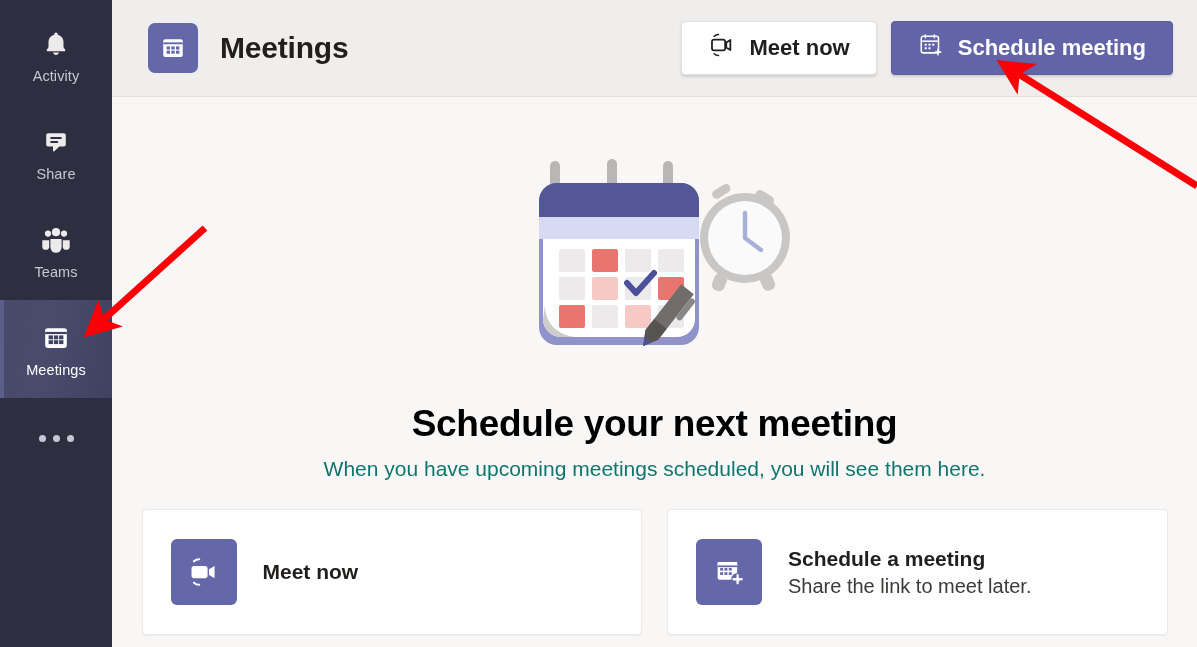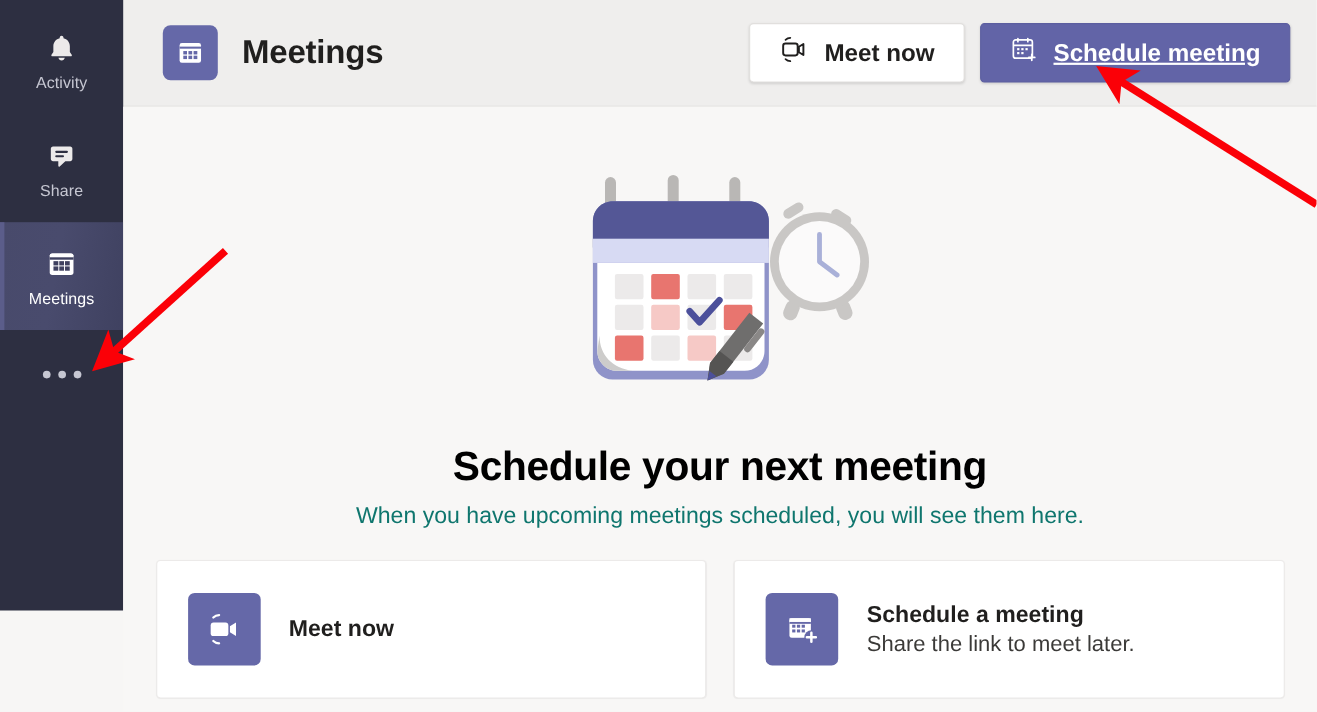--- a/index.html
+++ b/index.html
@@ -11,21 +11,21 @@
   }
   #app {
     position: relative;
     width: 1197px; height: 647px;
     display: flex;
     background: #f7f6f5;
   }
 
   
   #rail {
-    width: 112px; height: 555px;
+    width: 112px; height: 647px;
     background: #2d2f41;
     flex: 0 0 112px;
     position: relative;
     padding-top: 6px;
   }
   .rail-item {
     width: 112px; height: 98px;
     display: flex;
     flex-direction: column;
     align-items: center;
@@ -130,21 +130,20 @@
   }
   .hbtn.secondary {
     background: #ffffff;
     color: #201f1e;
     border: 1px solid #e1dfdd;
   }
   .hbtn.primary {
     background: #6264a7;
     color: #ffffff;
     border: 1px solid #5c5ea0;
-    text-decoration: underline;
   }
 
   
   #main {
     flex: 1 1 auto;
     background: #f8f7f6;
     display: flex;
     flex-direction: column;
     align-items: center;
     position: relative;
@@ -237,20 +236,33 @@
       <span class="rail-icon">
         <svg width="32" height="32" viewBox="0 0 32 32">
           <path d="M8.2 7.2h15.6c1.1 0 2 .9 2 2v9.4c0 1.1-.9 2-2 2h-4.4l-5.1 4.7c-.5.5-1.3.1-1.3-.6v-4.1H8.2c-1.1 0-2-.9-2-2V9.2c0-1.1.9-2 2-2z" fill="#eceaea"></path>
           <rect x="10.2" y="11.1" width="11.6" height="1.9" rx=".95" fill="#2d2f41"></rect>
           <rect x="10.2" y="15.1" width="8" height="1.9" rx=".95" fill="#2d2f41"></rect>
         </svg>
       </span>
       <span class="rail-label">Share</span>
     </div>
 
+    <div class="rail-item">
+      <span class="rail-icon">
+        <svg width="34" height="32" viewBox="0 0 34 32">
+          <circle cx="9" cy="9.6" r="3.1" fill="#eceaea"></circle>
+          <circle cx="25" cy="9.6" r="3.1" fill="#eceaea"></circle>
+          <circle cx="17" cy="8.2" r="4.1" fill="#eceaea"></circle>
+          <path d="M3.3 16.3h6.9v6.1a3.45 3.45 0 0 1-6.9 0z" fill="#eceaea"></path>
+          <path d="M23.8 16.3h6.9v6.1a3.45 3.45 0 0 1-6.9 0z" fill="#eceaea"></path>
+          <path d="M11.4 15h11.2v8.2a5.6 5.6 0 0 1-11.2 0z" fill="#eceaea"></path>
+        </svg>
+      </span>
+      <span class="rail-label">Teams</span>
+    </div>
 
     <div class="rail-item selected">
       <span class="rail-icon">
         <svg width="32" height="32" viewBox="0 0 32 32">
           <rect x="5.2" y="6.4" width="21.6" height="19.6" rx="2.4" fill="#ffffff"></rect>
           <rect x="5.2" y="6.4" width="21.6" height="4.6" rx="2.2" fill="#ffffff"></rect>
           <rect x="8.6" y="13.4" width="4.4" height="3.9" fill="#3f4160"></rect>
           <rect x="13.9" y="13.4" width="4.3" height="3.9" fill="#3f4160"></rect>
           <rect x="19.1" y="13.4" width="4.3" height="3.9" fill="#3f4160"></rect>
           <rect x="8.6" y="18.2" width="4.4" height="3.9" fill="#3f4160"></rect>

